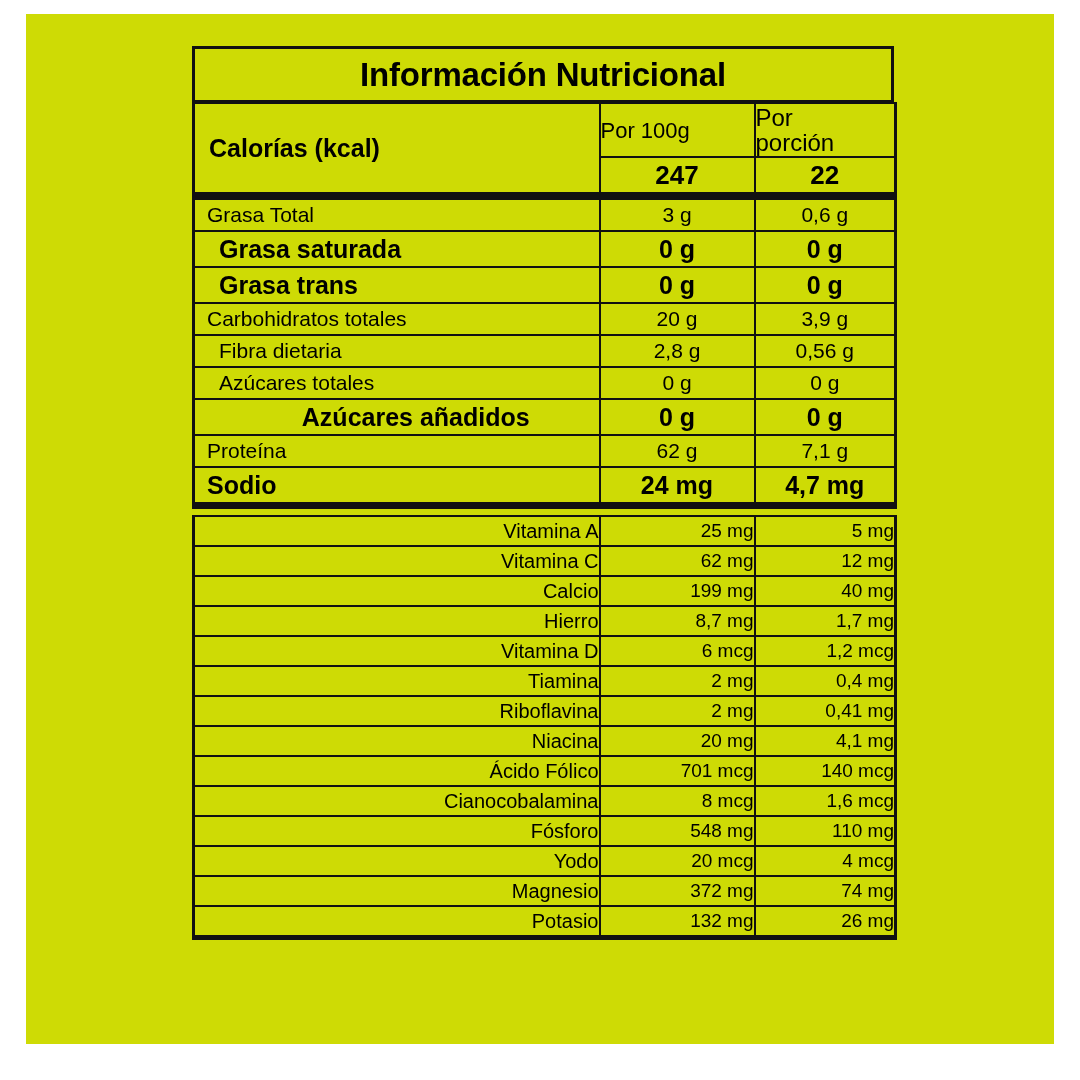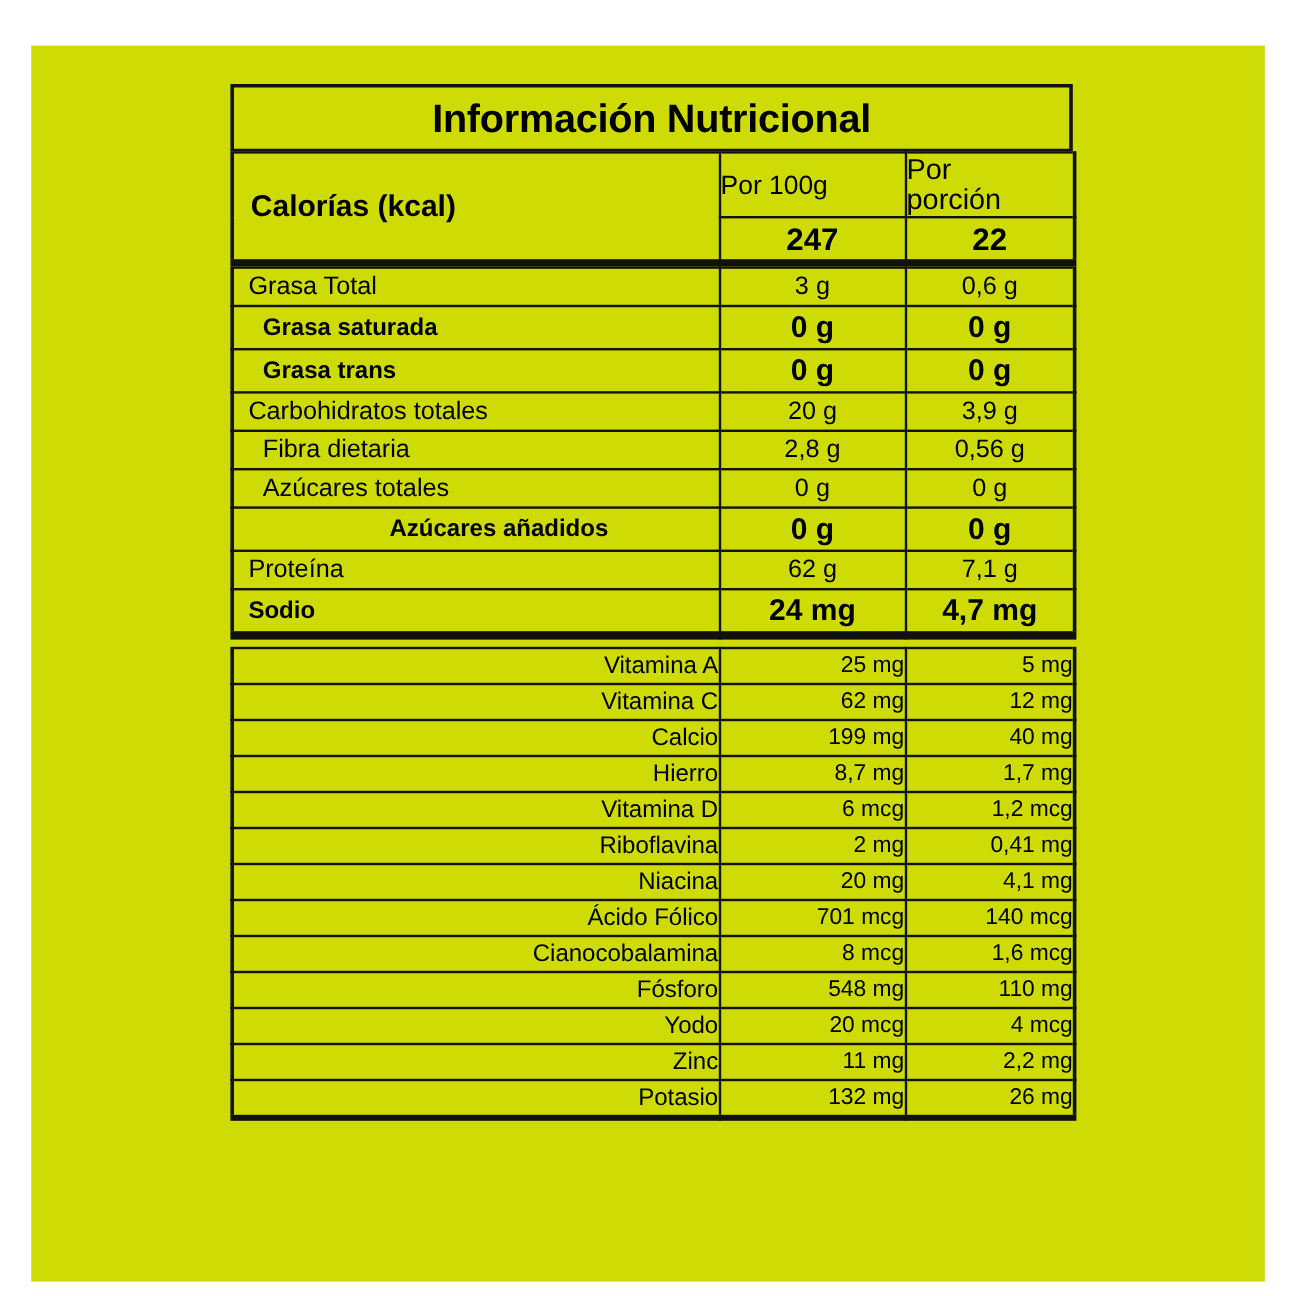--- a/index.html
+++ b/index.html
@@ -11,21 +11,21 @@
     width: 1080px;
     height: 1080px;
     font-family: "Liberation Sans", sans-serif;
     overflow: hidden;
   }
 
   
   #panel {
     position: absolute;
     left: 26px;
-    top: 38px;
+    top: 14px;
     width: 1028px;
     height: 1030px;
     background: #cedb05;
     text-decoration: underline;
   }
 
   
   #label {
     position: absolute;
     left: 166px;
@@ -139,21 +139,21 @@
     height: 30px;
   }
 
   
   .lvl1 .n-name { padding-left: 24px !important; }
   .lvl2 .n-name { padding-left: 38px !important; text-align: center; }
 
   .bold .n-name,
   .bold .n-val { font-weight: bold; }
 
-  .big .n-name { font-size: 20px; }
+  .big .n-name { font-size: 25px; }
   .big .n-val  { font-size: 25px; }
   .big .n-name, .big .n-val { height: 34px; }
 
   tr.micro .n-name { font-size: 20px; height: 28px; padding-left: 12px !important; text-align: right; }
   tr.micro .n-val  { font-size: 19px; height: 28px; text-align: right; }
 
   .gap { height: 6px; }
 </style>
 </head>
 <body style="color: rgb(17, 17, 17);">
@@ -272,20 +272,25 @@
             <td class="n-name">Hierro</td>
             <td class="n-val">8,7 mg</td>
             <td class="n-val">1,7 mg</td>
           </tr>
           <tr class="micro">
             <td class="n-name">Vitamina D</td>
             <td class="n-val">6 mcg</td>
             <td class="n-val">1,2 mcg</td>
           </tr>
           <tr class="micro">
+            <td class="n-name">Tiamina</td>
+            <td class="n-val">2 mg</td>
+            <td class="n-val">0,4 mg</td>
+          </tr>
+          <tr class="micro">
             <td class="n-name">Riboflavina</td>
             <td class="n-val">2 mg</td>
             <td class="n-val">0,41 mg</td>
           </tr>
           <tr class="micro">
             <td class="n-name">Niacina</td>
             <td class="n-val">20 mg</td>
             <td class="n-val">4,1 mg</td>
           </tr>
           <tr class="micro">
@@ -302,23 +307,23 @@
             <td class="n-name">Fósforo</td>
             <td class="n-val">548 mg</td>
             <td class="n-val">110 mg</td>
           </tr>
           <tr class="micro">
             <td class="n-name">Yodo</td>
             <td class="n-val">20 mcg</td>
             <td class="n-val">4 mcg</td>
           </tr>
           <tr class="micro">
-            <td class="n-name">Zinc</td>
-            <td class="n-val">11 mg</td>
-            <td class="n-val">2,2 mg</td>
+            <td class="n-name">Magnesio</td>
+            <td class="n-val">372 mg</td>
+            <td class="n-val">74 mg</td>
           </tr>
           <tr class="micro">
             <td class="n-name">Potasio</td>
             <td class="n-val">132 mg</td>
             <td class="n-val">26 mg</td>
           </tr>
         </tbody>
     </table>
 
   </div>

